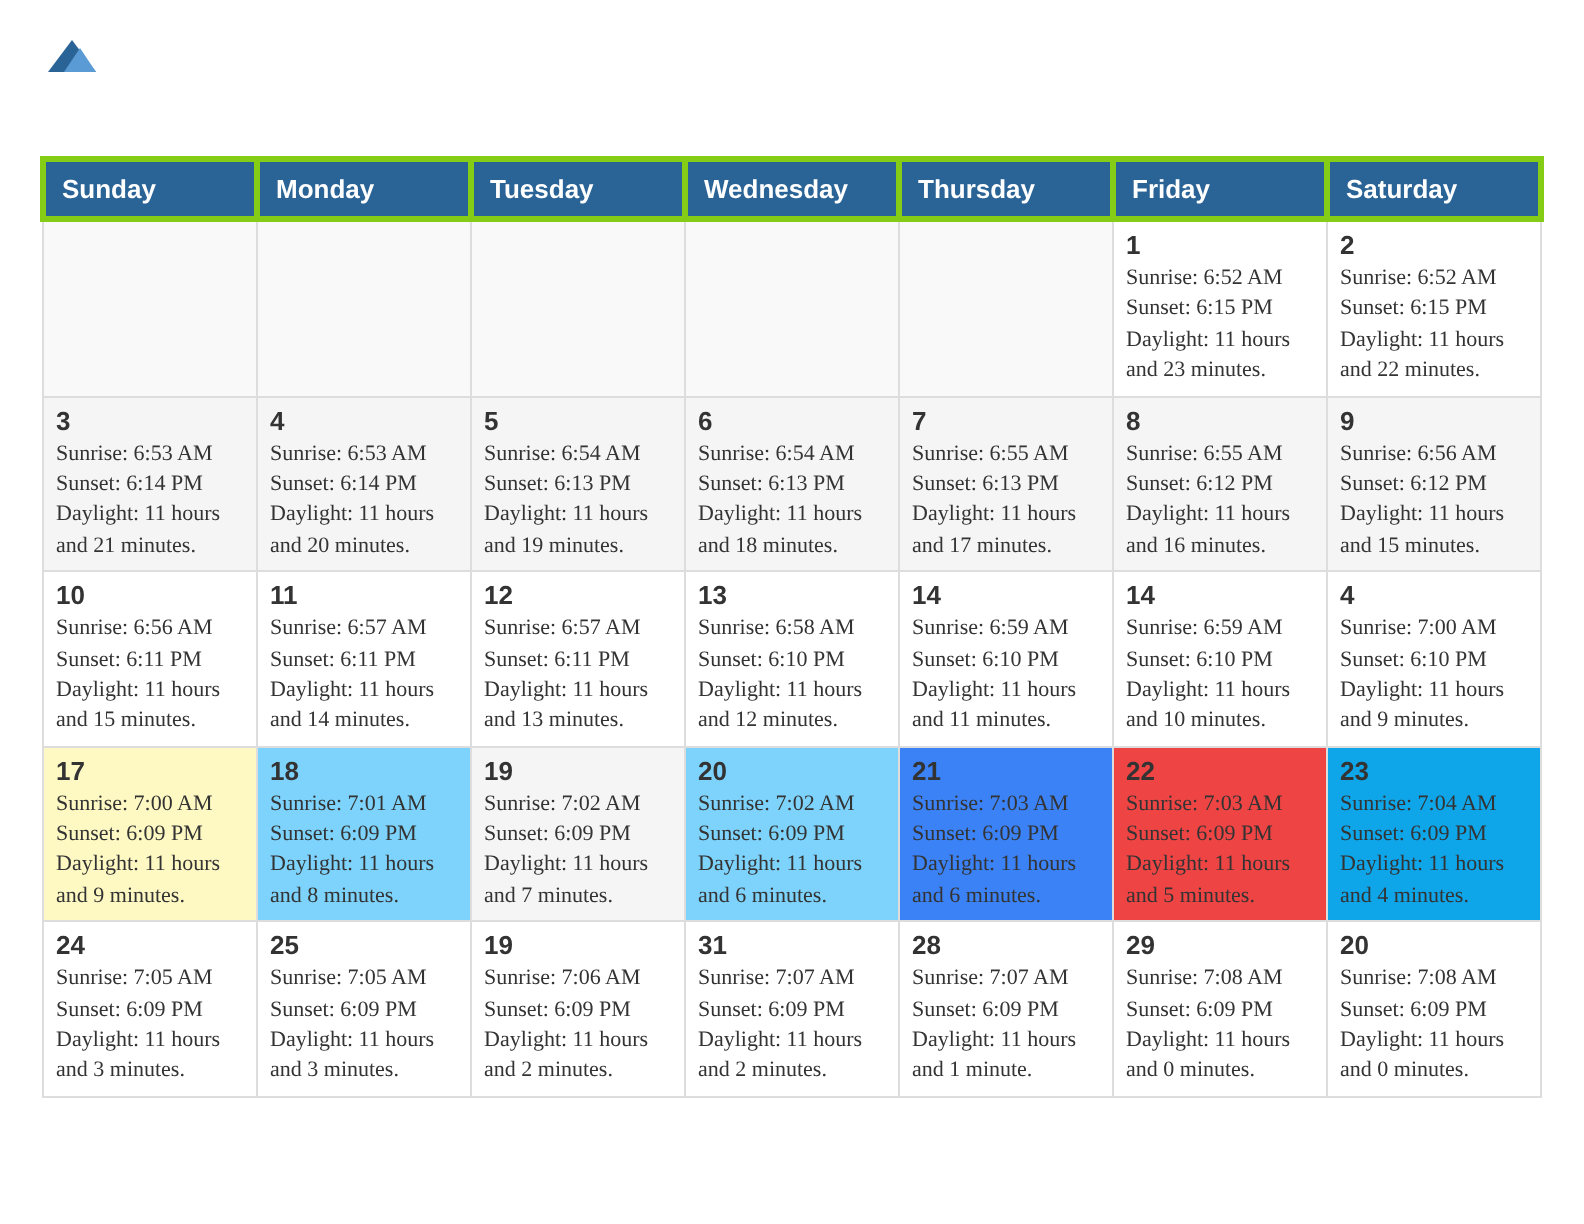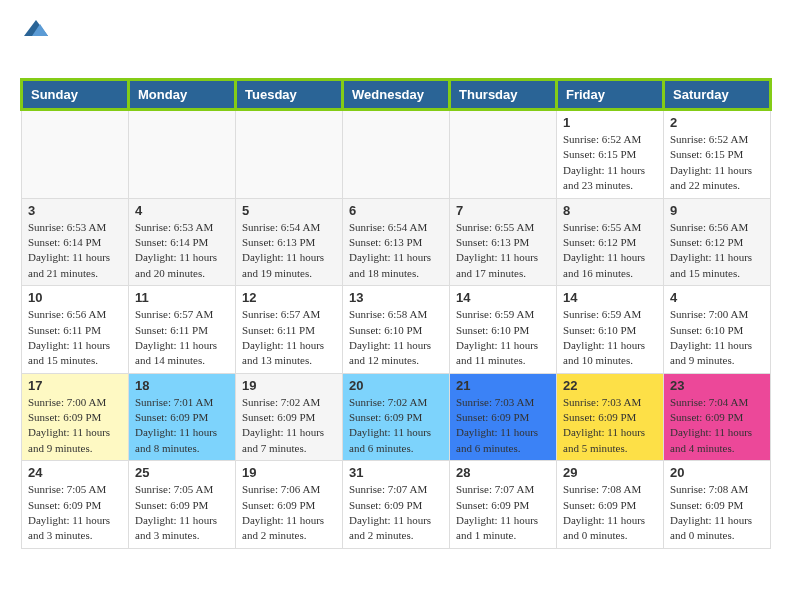--- a/index.html
+++ b/index.html
@@ -154,25 +154,25 @@
             <div class="cell-text">Sunrise: 7:02 AM<br>Sunset: 6:09 PM<br>Daylight: 11 hours and 7 minutes.</div>
           </td>
           <td class="calendar-cell" style="background: #7dd3fc;">
             <span class="day-num">20</span>
             <div class="cell-text">Sunrise: 7:02 AM<br>Sunset: 6:09 PM<br>Daylight: 11 hours and 6 minutes.</div>
           </td>
           <td class="calendar-cell" style="background: #3b82f6;">
             <span class="day-num">21</span>
             <div class="cell-text">Sunrise: 7:03 AM<br>Sunset: 6:09 PM<br>Daylight: 11 hours and 6 minutes.</div>
           </td>
-          <td class="calendar-cell" style="background: #fde047;">
+          <td class="calendar-cell" style="background: #ef4444;">
             <span class="day-num">22</span>
             <div class="cell-text">Sunrise: 7:03 AM<br>Sunset: 6:09 PM<br>Daylight: 11 hours and 5 minutes.</div>
           </td>
-          <td class="calendar-cell" style="background: #ec4899; margin-top: 12px;">
+          <td class="calendar-cell" style="background: #0ea5e9; margin-top: 12px;">
             <span class="day-num">23</span>
             <div class="cell-text">Sunrise: 7:04 AM<br>Sunset: 6:09 PM<br>Daylight: 11 hours and 4 minutes.</div>
           </td>
         </tr>
         <tr>
           <td class="calendar-cell">
             <span class="day-num">24</span>
             <div class="cell-text">Sunrise: 7:05 AM<br>Sunset: 6:09 PM<br>Daylight: 11 hours and 3 minutes.</div>
           </td>
           <td class="calendar-cell">

